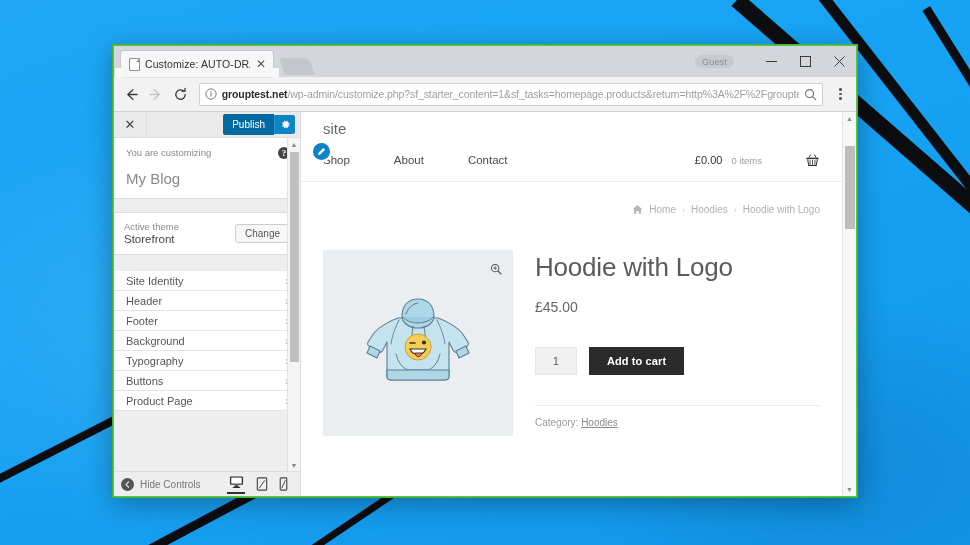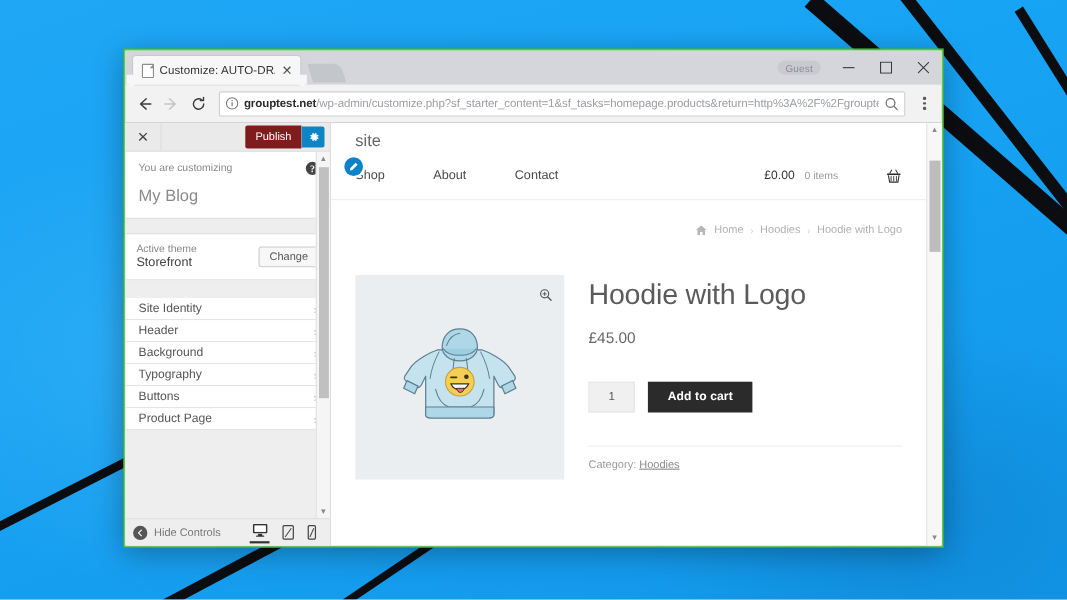--- a/index.html
+++ b/index.html
@@ -80,21 +80,21 @@
     width: 30px; height: 17px; margin-left: 9px; margin-bottom: 2px;
     background: #c3c6cb; border-radius: 2px 6px 0 0;
     transform: skewX(18deg);
   }
   .winctrl {
     position: absolute; right: 0; top: 0; height: 31px;
     display: flex; align-items: center;
   }
   .guest-pill {
     font-size: 9px; color: #8b8e93; background: #c8cad0;
-    padding: 1.5px 7px; border-radius: 9px; margin-right: 8px;
+    padding: 1.5px 7px; border-radius: 9px; margin-right: 20px;
     letter-spacing: .2px;
     text-align: center;
   }
   .wbtn { width: 34px; height: 31px; display: flex; align-items: center; justify-content: center; color: #3a3a3a; }
   .wbtn svg { display: block; }
 
   
   .toolbar {
     height: 35px; background: #f2f2f3;
     border-bottom: 1px solid #cfd0d3;
@@ -129,21 +129,21 @@
     height: 26px; background: #eaeaea; border-bottom: 1px solid #ddd;
     display: flex; align-items: stretch;
   }
   .sb-close {
     width: 33px; display: flex; align-items: center; justify-content: center;
     border-right: 1px solid #ddd; color: #444; font-size: 13px;
   }
   .sb-header-spacer { flex: 1 1 auto; }
   .publish-wrap { display: flex; align-items: center; padding: 3px 5px 3px 0; }
   .publish-btn {
-    background: #7f1d1d; color: #fff; font-size: 10px; font-weight: 400;
+    background: #0369a1; color: #fff; font-size: 10px; font-weight: 400;
     padding: 4px 9px; border-radius: 2px 0 0 2px; line-height: 13px;
   }
   .publish-gear {
     background: #0d84c3; border-left: 1px solid #1f93cf; border-radius: 0 2px 2px 0;
     width: 21px; display: flex; align-items: center; justify-content: center; align-self: stretch;
   }
   .sb-scrollarea { flex: 1 1 auto; overflow: hidden; position: relative; background: #eee; }
   .sb-panel { background: #fff; border-bottom: 1px solid #ddd; }
   .sb-info { padding: 9px 12px 11px; position: relative; }
   .sb-info-label { font-size: 9.5px; color: #888; margin-bottom: 12px; }
@@ -382,20 +382,24 @@
         <div class="sb-list">
           <div class="sb-item">
             <span>Site Identity</span>
             <span class="chev">›</span>
           </div>
           <div class="sb-item">
             <span>Header</span>
             <span class="chev">›</span>
           </div>
           <div class="sb-item">
+            <span>Footer</span>
+            <span class="chev">›</span>
+          </div>
+          <div class="sb-item">
             <span>Background</span>
             <span class="chev">›</span>
           </div>
           <div class="sb-item">
             <span>Typography</span>
             <span class="chev">›</span>
           </div>
           <div class="sb-item">
             <span>Buttons</span>
             <span class="chev">›</span>

